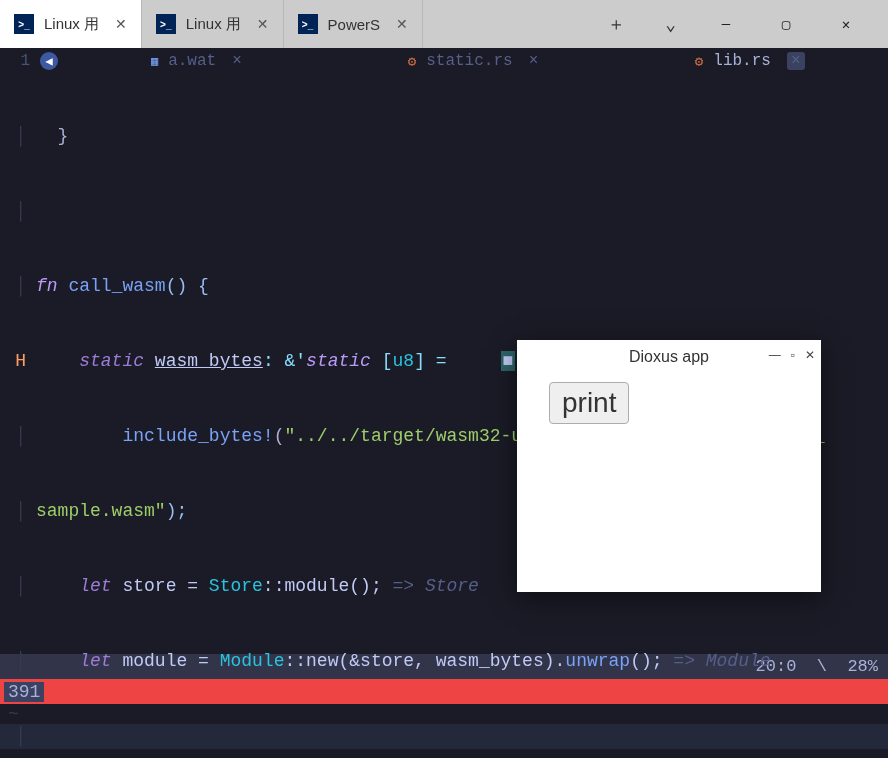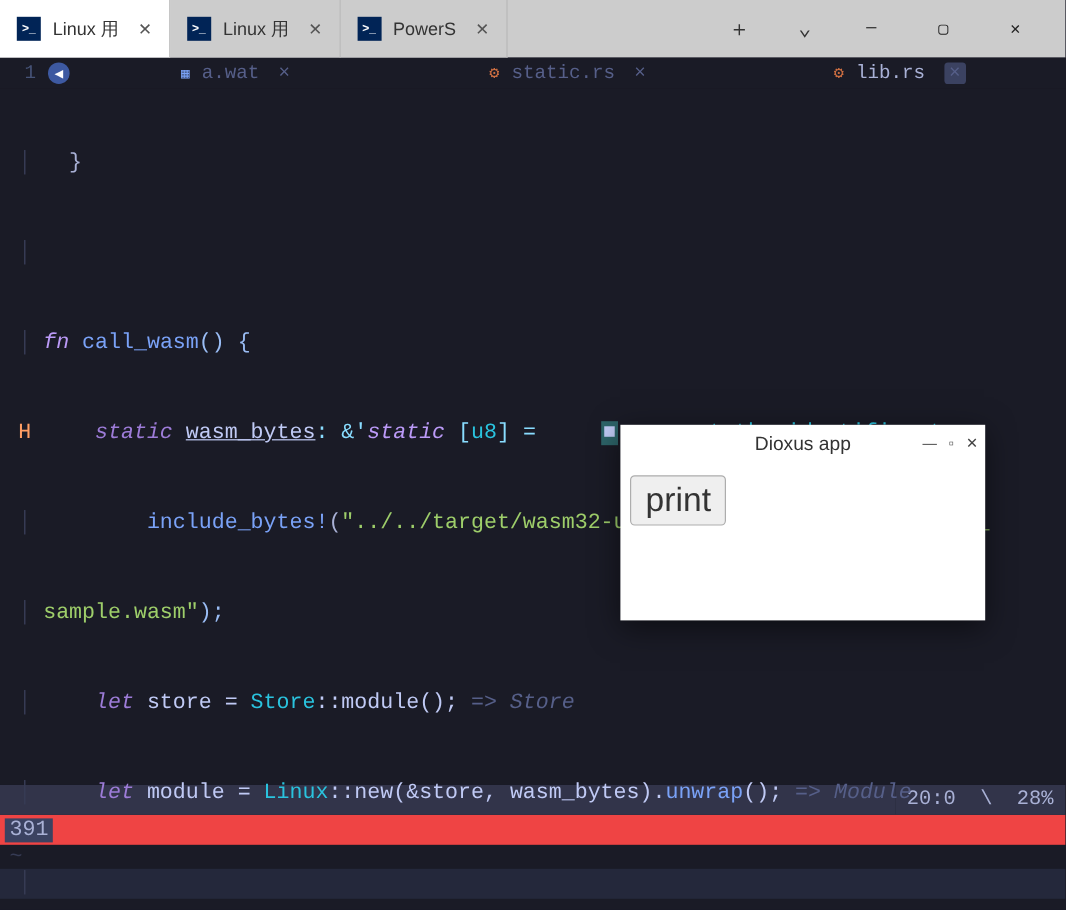--- a/index.html
+++ b/index.html
@@ -109,34 +109,34 @@
 }
 .cmdline {
   height: 25px; color: #a9b1d6; background: #ef4444;
   display: flex; align-items: center; padding-left: 4px;
 }
 .cmdline .num-hl { background: #3b4261; padding: 0 4px; }
 .tildes { color: #363b54; padding-left: 8px; }
 .tilde-row { height: 25px; }
 .popup {
   position: absolute;
-  left: 517px; top: 354px;
-  width: 304px; height: 163px;
+  left: 517px; top: 340px;
+  width: 304px; height: 252px;
   background: #fff;
   box-shadow: 0 6px 24px rgba(0,0,0,.5);
   font-family: -apple-system, "Segoe UI", sans-serif;
 }
 .popup-titlebar {
   height: 34px;
   display: flex; align-items: center; justify-content: center;
   position: relative;
   font-size: 16px; color: #333;
 }
 .popup-titlebar .wbtns { position: absolute; right: 6px; top: 8px; display: flex; gap: 10px; font-size: 12px; color: #444; }
-.popup-body { padding: 8px; }
+.popup-body { padding: 8px; margin-left: 24px; }
 .popup-btn {
   border: 1px solid #adadad;
   background: #efefef;
   border-radius: 4px;
   padding: 4px 12px;
   font-size: 28px;
   color: #333;
   font-family: -apple-system, "Segoe UI", sans-serif;
   cursor: pointer;
 }
@@ -190,21 +190,21 @@
 </div>
 
 <div class="code-area">
   <div class="code-row"><span class="gut">│</span><span class="code"><span class="brace">  }</span></span></div>
   <div class="code-row"><span class="gut">│</span><span class="code"></span></div>
   <div class="code-row"><span class="gut">│</span><span class="code"><span class="kw">fn</span> <span class="fn-name">call_wasm</span><span class="paren">() {</span></span></div>
   <div class="code-row"><span class="gut gut-h">H</span><span class="code">    <span class="kw2">static</span> <span class="ident underline">wasm_bytes</span><span class="punct">: &amp;'</span><span class="kw">static </span><span class="punct">[</span><span class="type">u8</span><span class="punct">] =</span>     <span class="diag-block">■</span> <span class="type">convert the identifier to u</span></span></div>
   <div class="code-row"><span class="gut">│</span><span class="code">        <span class="macro">include_bytes!</span>(<span class="string">"../../target/wasm32-unknown-unknown/debug/plugin_</span></span></div>
   <div class="code-row"><span class="gut">│</span><span class="code"><span class="string">sample.wasm"</span><span class="paren">);</span></span></div>
   <div class="code-row"><span class="gut">│</span><span class="code">    <span class="kw2">let</span><span class="ident"> store = </span><span class="type">Store</span><span class="ident">::module(); </span><span class="comment">=&gt; Store</span></span></div>
-  <div class="code-row"><span class="gut">│</span><span class="code">    <span class="kw2">let</span><span class="ident"> module = </span><span class="type">Linux</span><span class="ident">::new(&amp;store, wasm_bytes).</span><span class="fn-name">unwrap</span><span class="ident">(); </span><span class="comment">=&gt; Module</span></span></div>
+  <div class="code-row"><span class="gut">│</span><span class="code">    <span class="kw2">let</span><span class="ident"> module = </span><span class="type">Module</span><span class="ident">::new(&amp;store, wasm_bytes).</span><span class="fn-name">unwrap</span><span class="ident">(); </span><span class="comment">=&gt; Module</span></span></div>
   <div class="code-row sel-line"><span class="gut">│</span><span class="code"></span></div>
   
   
   
   
   
   
   
   
   

